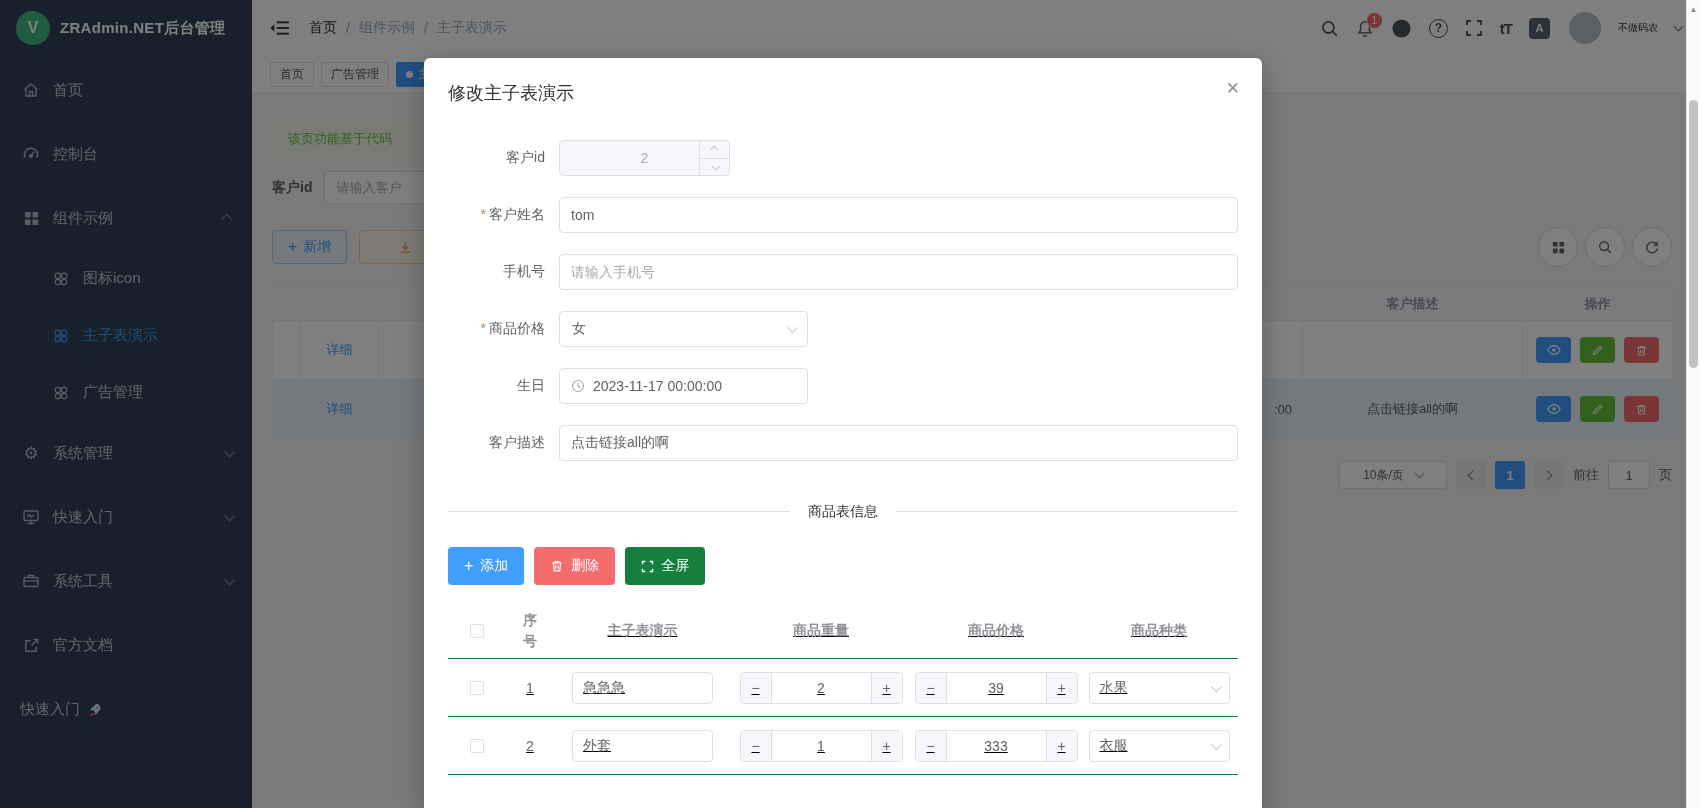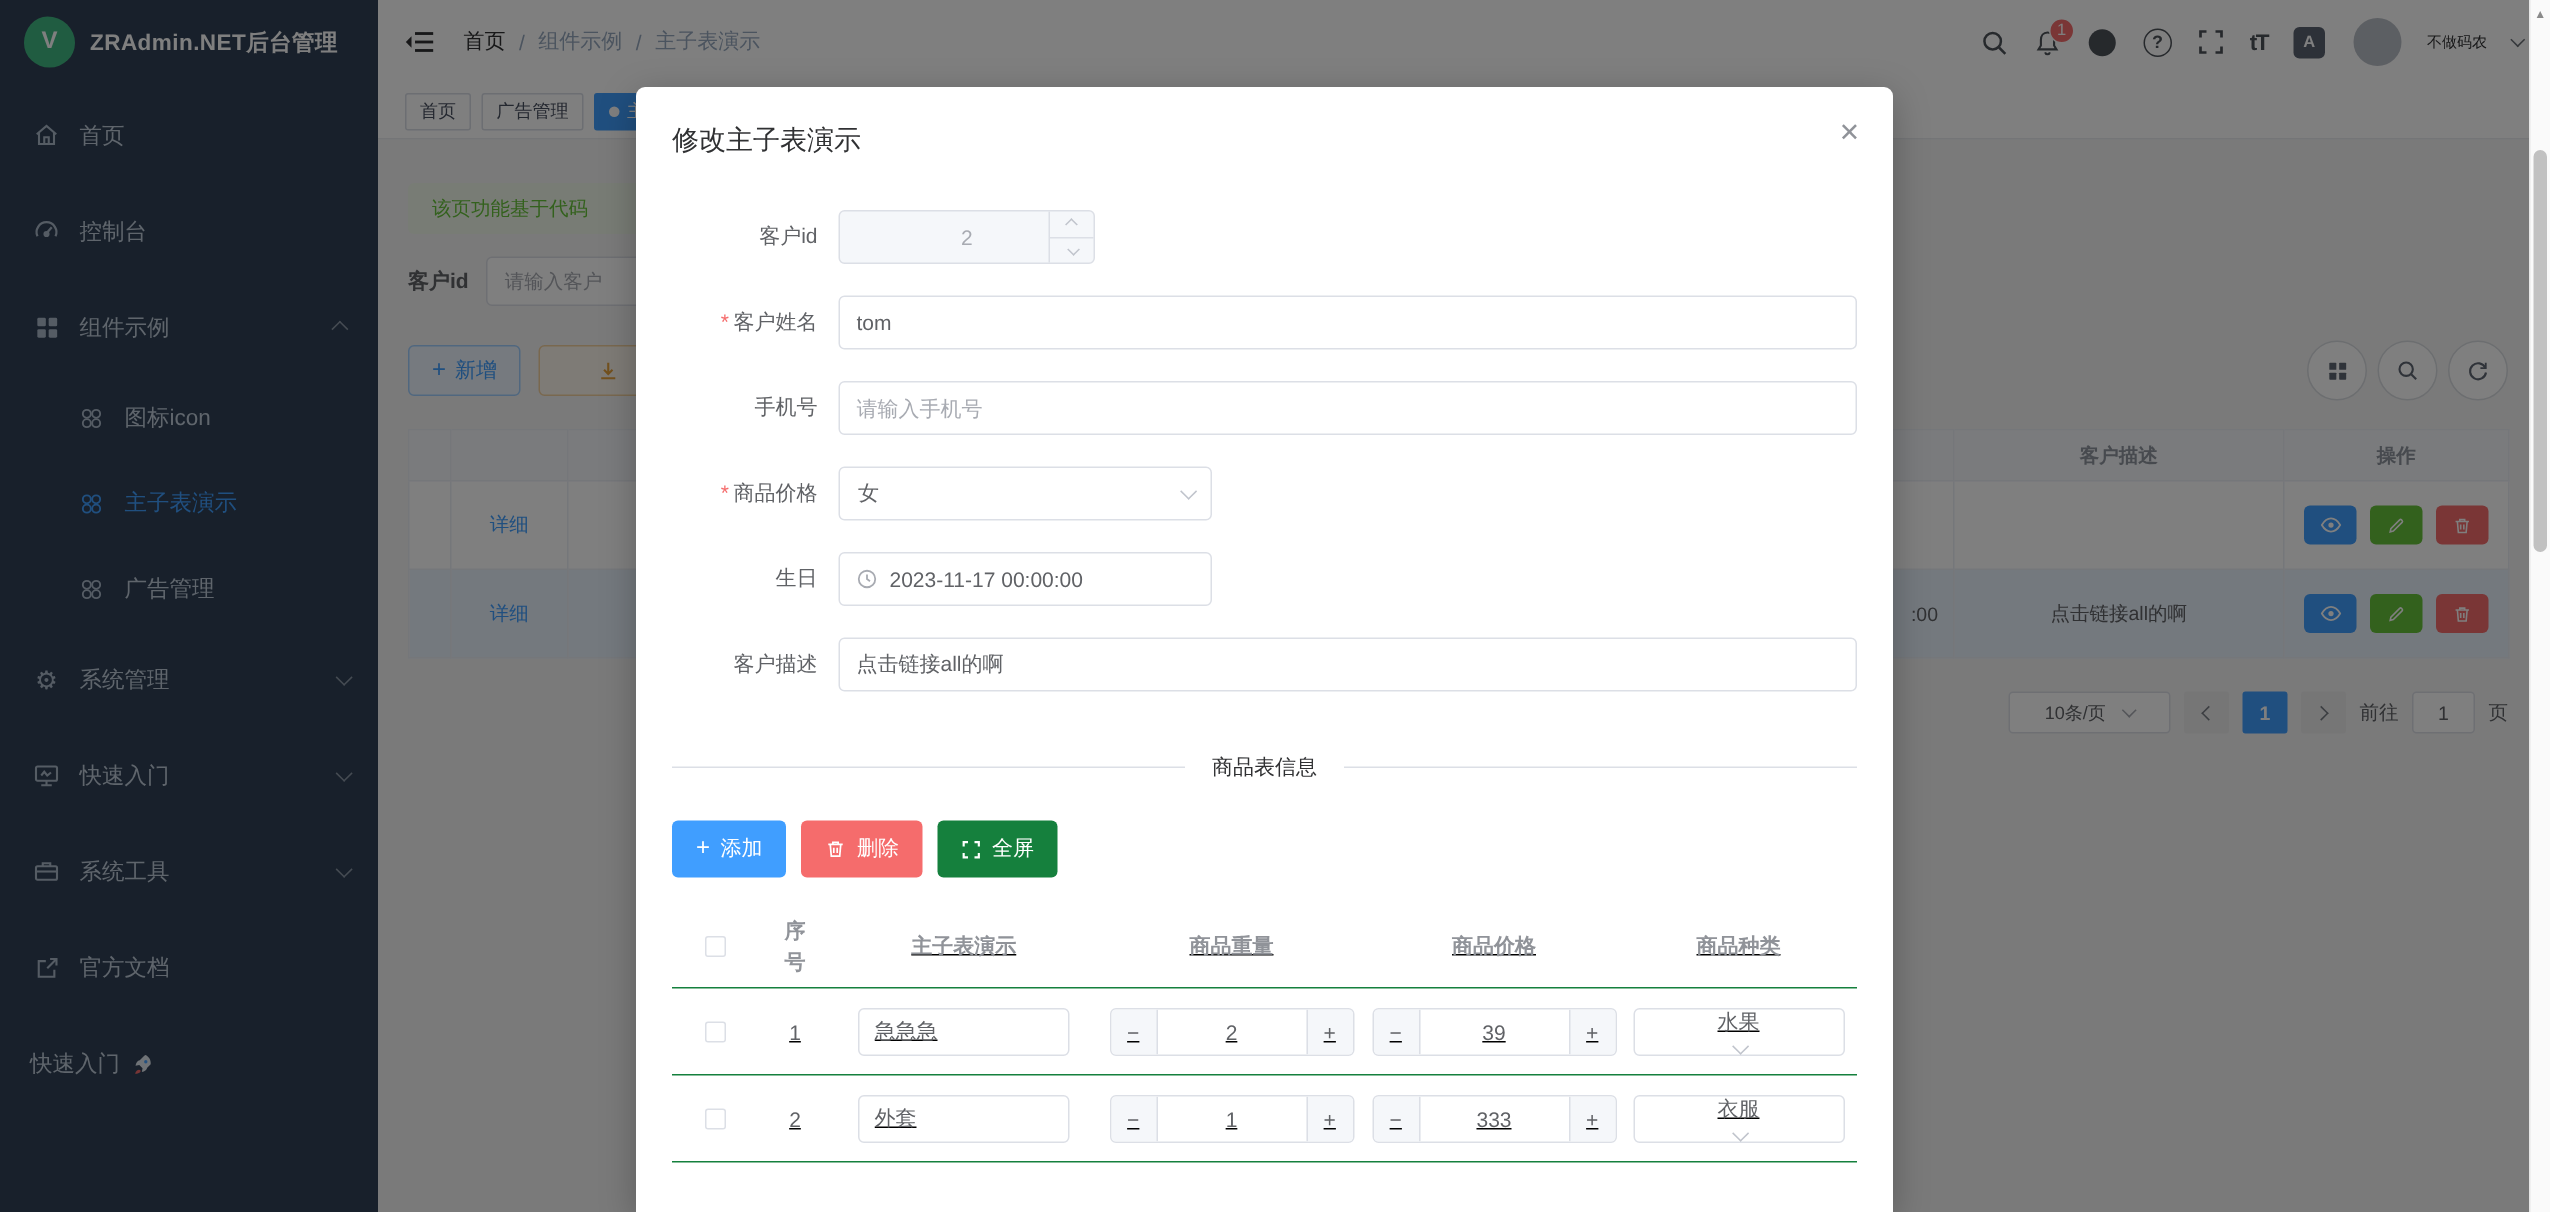--- a/index.html
+++ b/index.html
@@ -134,21 +134,21 @@
   .c-cat { width:158px; display:flex; justify-content:center; }
   .p-head > div { color:#909399; font-weight:bold; font-size:14px; }
   .idx-wrap { display:inline-block; width:16px; word-break:break-all; line-height:1.5; text-align:center; }
   .p-row .c-idx { color:#606266; font-size:14px; }
   .cb { width:14px; height:14px; border:1px solid #dcdfe6; border-radius:2px; background:#fff; cursor:pointer; }
   .cell-inp { width:141px; height:32px; border:1px solid #dcdfe6; border-radius:4px; font-size:14px; color:#606266; padding:0 10px; }
   .stepper { width:163px; height:32px; border:1px solid #dcdfe6; border-radius:4px; display:flex; overflow:hidden; background:#fff; }
   .st-btn { width:31px; background:#f5f7fa; color:#606266; display:flex; align-items:center; justify-content:center; font-size:14px; cursor:pointer; flex:none; }
   .st-btn.minus { border-right:1px solid #dcdfe6; } .st-btn.plus { border-left:1px solid #dcdfe6; }
   .st-val { flex:1; display:flex; align-items:center; justify-content:center; font-size:14px; color:#606266; }
-  .cell-sel { width:141px; height:32px; border:1px solid #dcdfe6; border-radius:4px; display:flex; align-items:center; justify-content:space-between; padding:0 10px; font-size:14px; color:#606266; cursor:pointer; background:#fff;flex-direction:column; }
+  .cell-sel { width:141px; height:32px; border:1px solid #dcdfe6; border-radius:4px; display:flex; align-items:center; justify-content:space-between; padding:0 10px; font-size:14px; color:#606266; cursor:pointer; background:#fff; }
 
   
   .vscroll { position:absolute; right:0; top:0; bottom:0; width:14px; background:#fafafa; border-left:1px solid #e6e6e6; z-index:60; }
   .vs-arrow { text-align:center; font-size:8px; color:#8a8a8a; padding-top:5px; }
   .vs-thumb { position:absolute; left:2px; right:2px; top:100px; height:268px; background:#c1c1c1; border-radius:6px; }
 </style>
 </head>
 <body>
 
 <div class="page">

